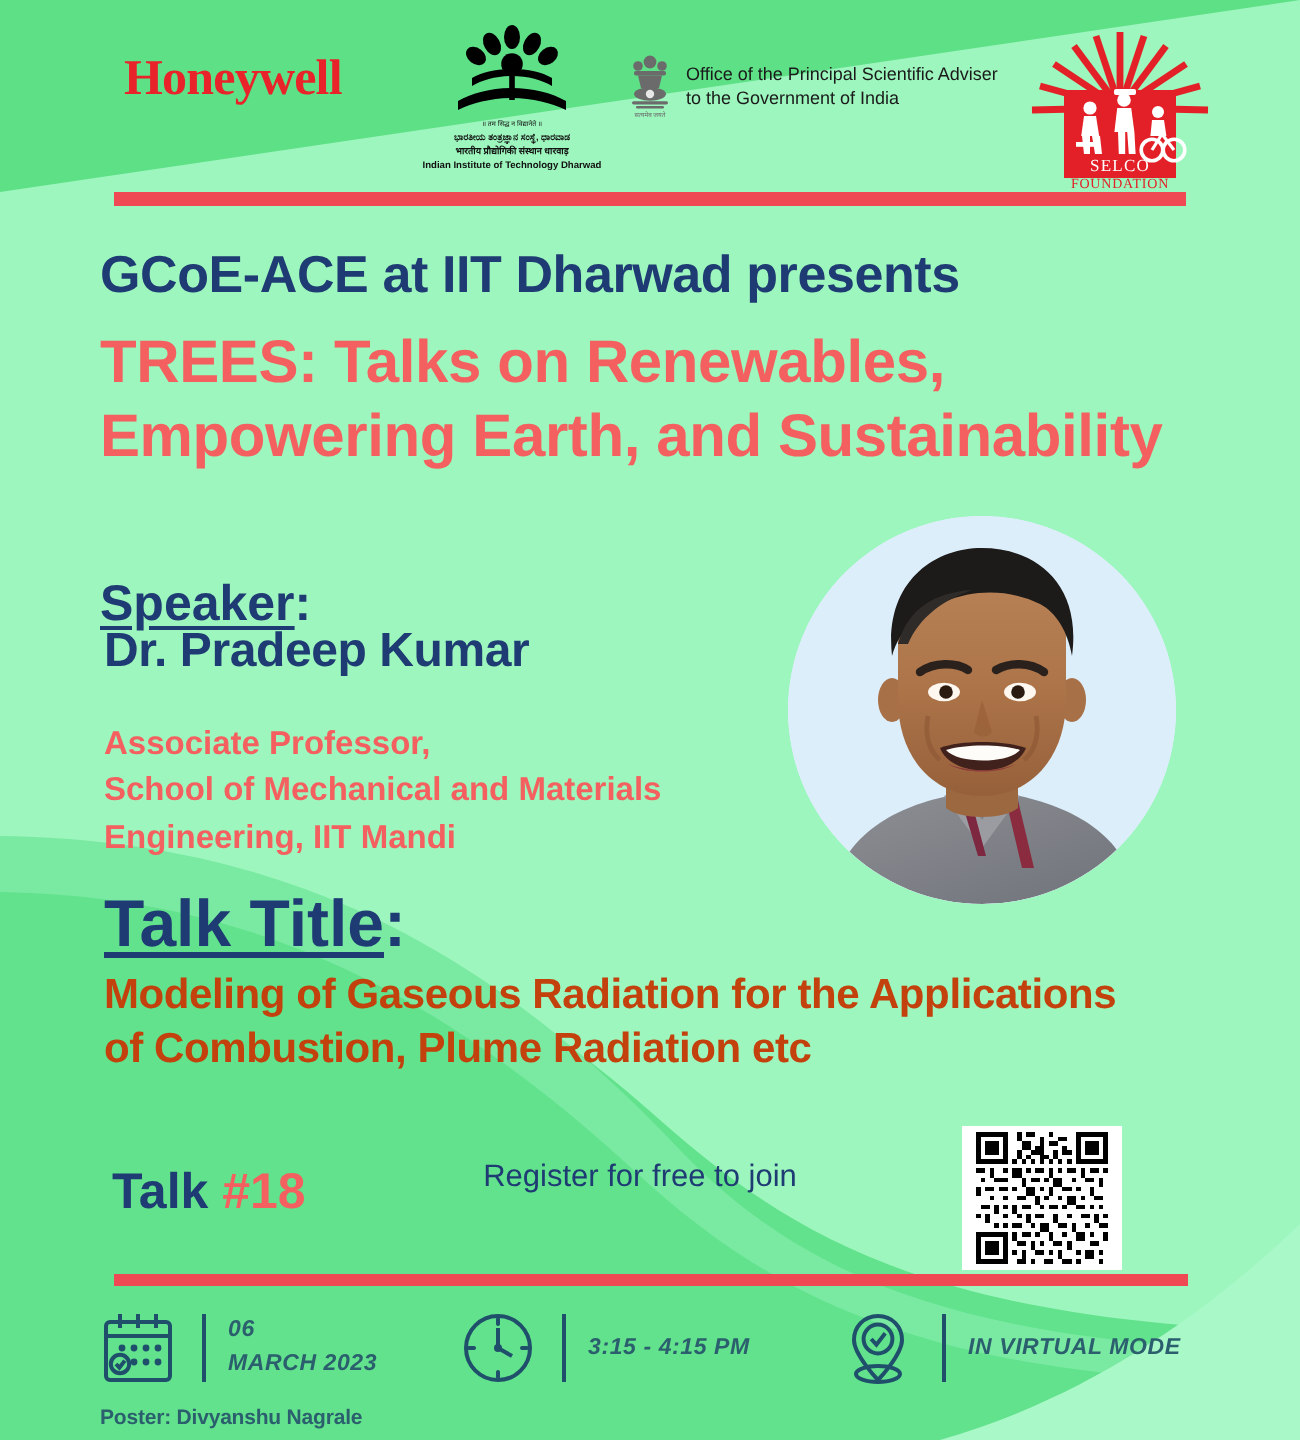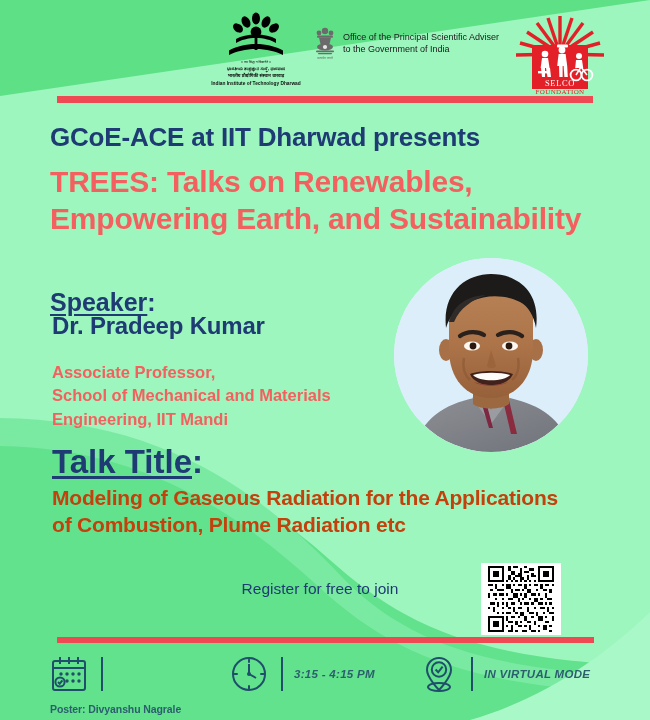--- a/index.html
+++ b/index.html
@@ -164,20 +164,21 @@
       <path d="M650,612 L650,720 L470,720 C540,700 600,660 650,612 Z" fill="#a9f8c8"></path>
 
       <path d="M0,0 L0,104 L250,104 C160,70 80,34 0,0 Z" fill="#5ee087" opacity="0.0"></path>
     </svg>
   </div>
 
   <div class="content">
 
     <div class="logo-row">
 
+      <div class="logo-honeywell">Honeywell</div>
 
       <div class="logo-iitd">
         <svg class="emblem" viewBox="0 0 64 48">
           <g fill="#000">
             <ellipse cx="32" cy="6.5" rx="4" ry="6"></ellipse>
             <ellipse cx="22" cy="10" rx="4" ry="6" transform="rotate(-28 22 10)"></ellipse>
             <ellipse cx="42" cy="10" rx="4" ry="6" transform="rotate(28 42 10)"></ellipse>
             <ellipse cx="14" cy="16" rx="4" ry="5.5" transform="rotate(-52 14 16)"></ellipse>
             <ellipse cx="50" cy="16" rx="4" ry="5.5" transform="rotate(52 50 16)"></ellipse>
             <circle cx="32" cy="20" r="5.4"></circle>
@@ -325,20 +326,21 @@
     <div class="speaker-name">Dr. Pradeep Kumar</div>
 
     <div class="speaker-affil" style="white-space:pre-line">Associate Professor,
 School of Mechanical and Materials
 Engineering, IIT Mandi</div>
 
     <div class="talktitle-label"><u>Talk Title</u><span>:</span></div>
 
     <div class="talk-title">Modeling of Gaseous Radiation for the Applications of Combustion, Plume Radiation etc</div>
 
+    <div class="talk-no"><span>Talk </span><span class="hash">#18</span></div>
 
     <div class="register">
       <div>Register for free to join</div>
     </div>
 
     <div class="qr">
       <svg viewBox="0 0 29 29" shape-rendering="crispEdges">
         <rect width="29" height="29" fill="#fff"></rect>
         <g fill="#000">
 
@@ -511,20 +513,24 @@
                 <circle cx="25" cy="28" r="1.7"></circle>
               <circle cx="31" cy="28" r="1.7"></circle>
             </g>
             <g fill="none" stroke="#1f4f6b" stroke-width="2">
               <circle cx="12" cy="29" r="4.6"></circle>
               <path d="M10 29 l1.7 1.8 L14.4 27.3"></path>
             </g>
           </svg>
         </span>
         <span class="f-div"></span>
+        <span class="f-text">
+          <span>06</span><br>
+          <span>MARCH 2023</span>
+        </span>
       </div>
 
       <div class="f-item f-time">
         <span class="f-icon">
           <svg viewBox="0 0 42 42">
             <g fill="none" stroke="#1f4f6b" stroke-width="2">
               <circle cx="21" cy="21" r="16"></circle>
               <path d="M21 21 V11"></path>
                 <path d="M21 21 L28 25"></path>
             </g>

